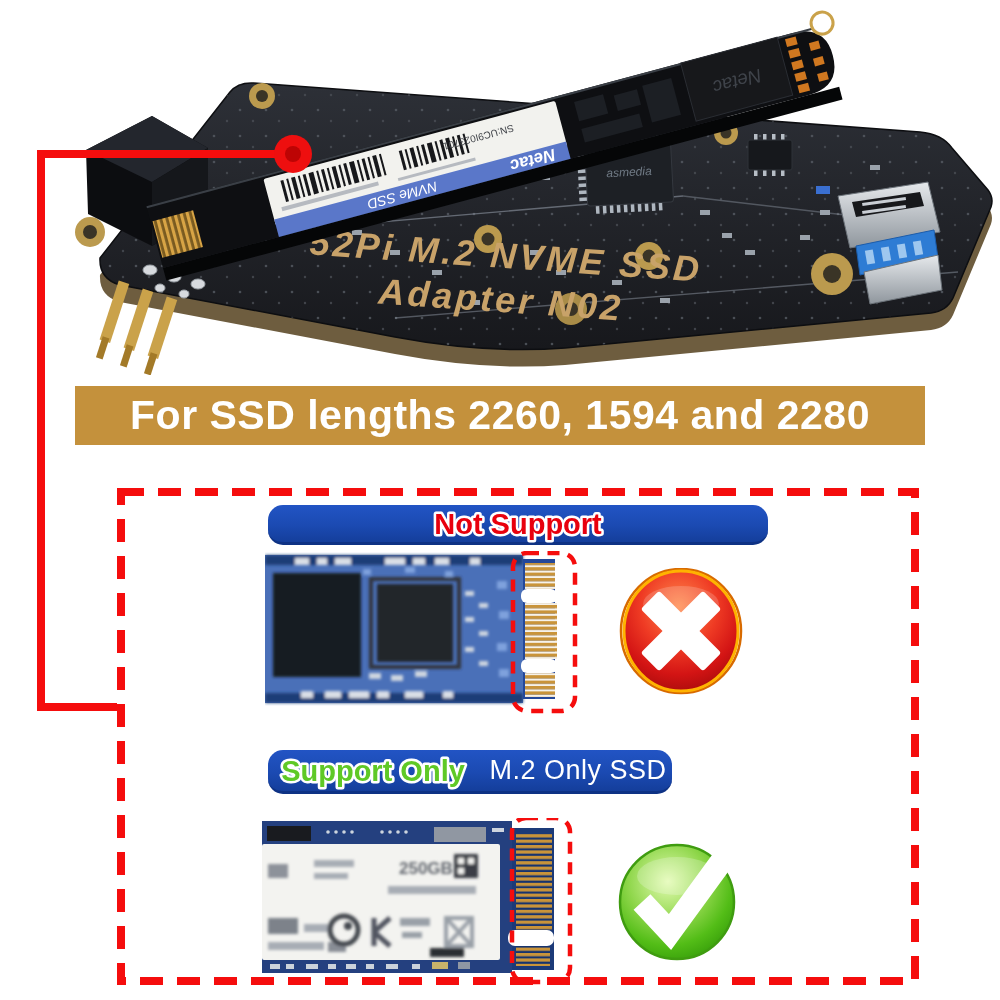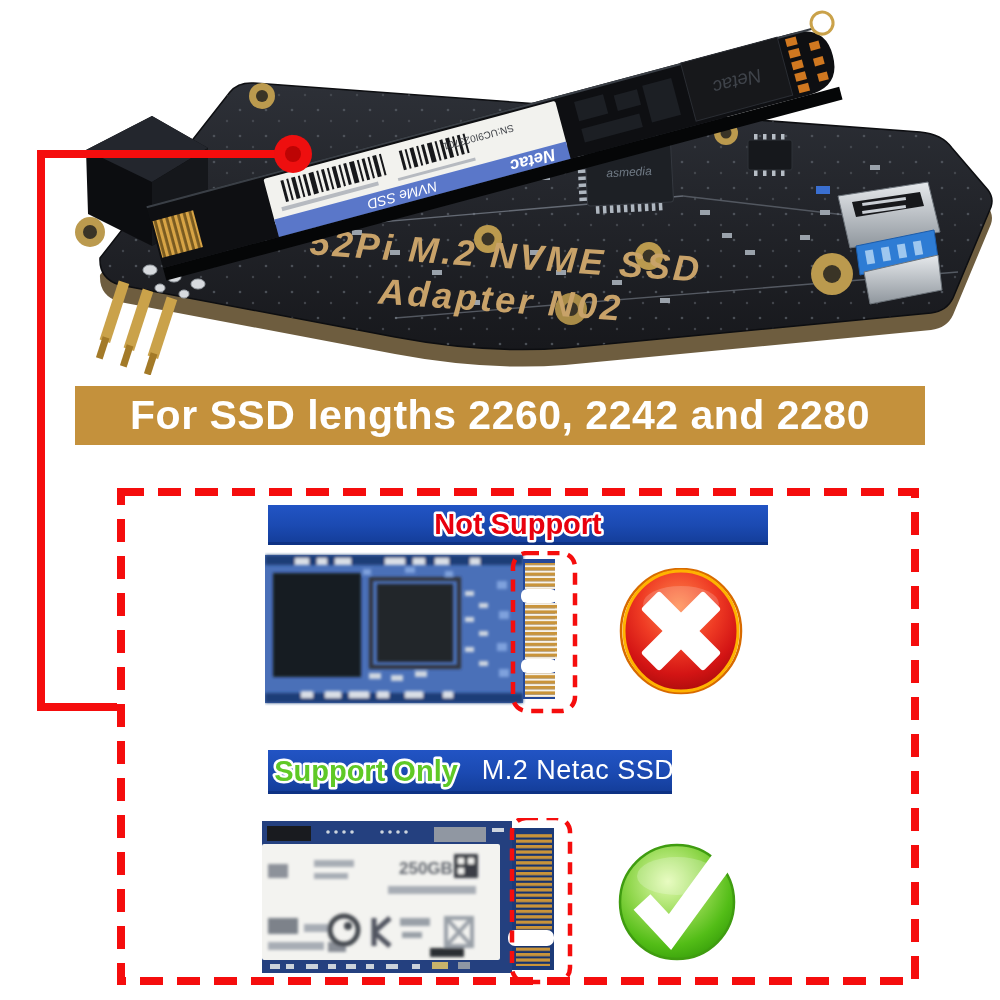--- a/index.html
+++ b/index.html
@@ -6,21 +6,21 @@
   .canvas{position:relative;width:1000px;height:1000px;background:#ffffff;overflow:hidden;
           font-family:"Liberation Sans", sans-serif;}
   .abs{position:absolute;}
   
   .banner{left:75px;top:386px;width:850px;height:59px;background:#C4913C;
           display:flex;align-items:center;justify-content:center;z-index:3;}
   .banner span{color:#ffffff;font-size:41px;font-weight:bold;letter-spacing:.5px;white-space:nowrap;}
   
   .bluebar{background:linear-gradient(180deg,#2254c4 0%,#1b4ab2 55%,#143E9B 100%);
            border-bottom:3px solid #0e3284;display:flex;align-items:center;justify-content:center;
-           gap:16px;z-index:4;}
+           gap:16px;z-index:4;border-radius:15px;}
   .bluebar .lbl{color:#ffffff;font-size:27px;letter-spacing:.5px;white-space:nowrap;}
   #bar-not{left:268px;top:505px;width:500px;height:37px;}
   #bar-sup{left:268px;top:750px;width:404px;height:41px;}
   .badge-svg{overflow:visible;display:block;}
   svg{display:block;}
   .photo{left:0;top:0;width:1000px;height:375px;z-index:1;}
   .overlay{left:0;top:0;width:1000px;height:1000px;z-index:2;pointer-events:none;}
   .sata{left:265px;top:551px;z-index:3;}
   .nvme{left:262px;top:818px;z-index:3;}
   .xicon{left:619px;top:568px;z-index:3;}
@@ -303,21 +303,21 @@
   </svg>
 
   <svg class="abs overlay" viewBox="0 0 1000 1000">
     <polyline points="293,154 41,154 41,707 117,707" fill="none" stroke="#F50D0D" stroke-width="8"></polyline>
     <circle cx="293" cy="154" r="19" fill="#EE0F0F"></circle>
     <circle cx="293" cy="154" r="8" fill="#BD0404"></circle>
     <rect x="121" y="492" width="794" height="489" fill="none" stroke="#F50D0D" stroke-width="8" stroke-dasharray="23 14"></rect>
   </svg>
 
   <div class="abs banner">
-    <span>For SSD lengths 2260, 2242 and 2280</span>
+    <span>For SSD lengths 2260, 1594 and 2280</span>
   </div>
 
   <div class="abs bluebar" id="bar-not">
     <svg class="badge-svg" width="180" height="36">
       <text x="90" y="28" text-anchor="middle" font-size="29" font-weight="bold" fill="#E8000D" stroke="#ffffff" stroke-width="5" paint-order="stroke" stroke-linejoin="round" font-family="Liberation Sans, sans-serif">Not Support</text>
     </svg>
   </div>
 
   <svg class="abs sata" width="315" height="163" viewBox="0 0 315 163">
     <defs>
@@ -399,21 +399,21 @@
     <g transform="translate(62,63) rotate(45)" fill="#ffffff">
       <rect x="-44" y="-13" width="88" height="26" rx="3"></rect>
       <rect x="-13" y="-44" width="26" height="88" rx="3"></rect>
     </g>
   </svg>
 
   <div class="abs bluebar" id="bar-sup">
     <svg class="badge-svg" width="200" height="38">
       <text x="100" y="29" text-anchor="middle" font-size="29" font-weight="bold" fill="#5FC926" stroke="#ffffff" stroke-width="5" paint-order="stroke" stroke-linejoin="round" font-family="Liberation Sans, sans-serif">Support Only</text>
     </svg>
-    <span class="lbl">M.2 Netac SSD</span>
+    <span class="lbl">M.2 Only SSD</span>
   </div>
 
   <svg class="abs nvme" width="312" height="168" viewBox="0 0 312 168">
     <defs>
       <pattern id="fingH2" width="42" height="5.4" patternUnits="userSpaceOnUse">
         <rect width="42" height="3.4" fill="#C9943A"></rect>
           <rect y="3.4" width="42" height="2" fill="#16336e"></rect>
       </pattern>
       <filter id="blur2">
           <feGaussianBlur stdDeviation="1.6"></feGaussianBlur>

